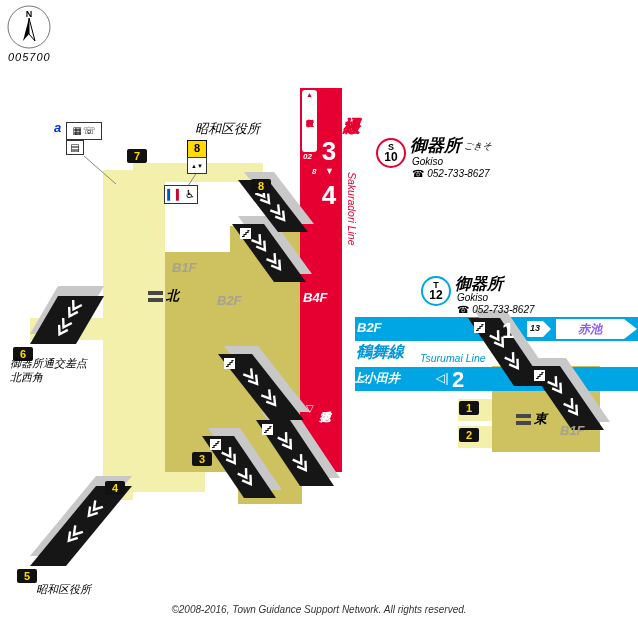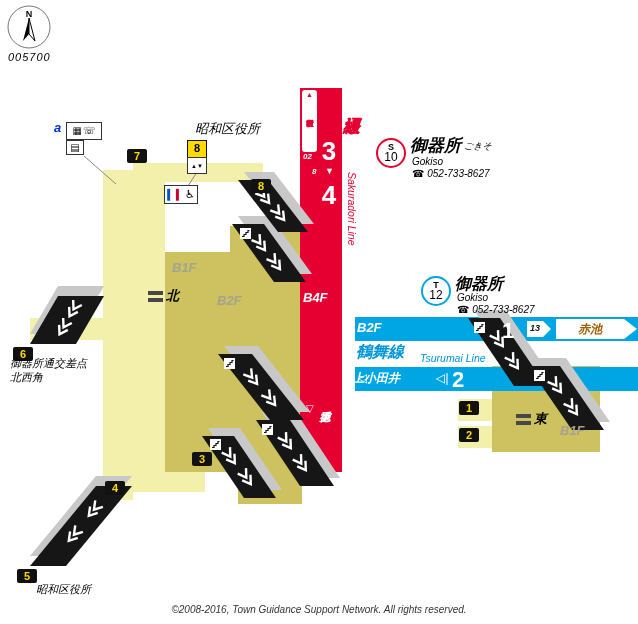--- a/index.html
+++ b/index.html
@@ -7,21 +7,21 @@
          font-family:"Liberation Sans","DejaVu Sans",sans-serif;color:#000;}
   .stage svg{position:absolute;left:0;top:0;}
   .t{position:absolute;white-space:nowrap;line-height:1;font-style:italic;}
   .exit{position:absolute;width:20px;height:14px;background:#111;color:#ffd900;
         font-size:11px;font-weight:bold;text-align:center;line-height:14px;border-radius:2px;}
   .vert{writing-mode:vertical-rl;text-orientation:upright;}
   .vlat{writing-mode:vertical-rl;}
   .sym{position:absolute;width:26px;height:26px;border-radius:50%;background:#fff;text-align:center;}
   .sym span{display:block;}
   .sym .l{font-size:9px;font-weight:bold;line-height:9px;margin-top:3px;}
-  .sym .n{font-size:12px;font-weight:normal;line-height:11px;}
+  .sym .n{font-size:12px;font-weight:bold;line-height:11px;}
   .gate{position:absolute;width:15px;display:flex;flex-direction:column;gap:3px;}
   .gate .bar{height:4px;background:#474747;}
   .fbox{position:absolute;background:#fff;border:1px solid #333;display:flex;
         align-items:center;justify-content:center;gap:1px;font-size:10px;line-height:1;}
   .plat-red{position:absolute;color:#fff;font-weight:bold;font-size:26px;}
   .plat-blue{position:absolute;color:#fff;font-weight:bold;font-size:22px;}
   .wbox{position:absolute;background:#fff;border-radius:3px;text-align:center;}
 </style>
 </head>
 <body>
@@ -251,21 +251,21 @@
   <div class="t" style="left:455px;top:276px;font-size:16px;font-weight:bold;">御器所</div>
   <div class="t" style="left:457px;top:293px;font-size:10px;">Gokiso</div>
   <div class="t" style="left:457px;top:305px;font-size:10px;">
     <span>☎</span>
     <span>052-733-8627</span>
   </div>
 
   <div class="t" style="left:357px;top:321px;font-size:13px;font-weight:bold;color:#fff;">B2F</div>
   <div class="plat-blue" style="left:502px;top:318px;">1</div>
   <div class="t" style="left:530px;top:324px;font-size:9px;font-weight:bold;color:#111;">13</div>
-  <div class="t" style="left:578px;top:323px;font-size:12px;font-weight:bold;color:#a16207;">赤池</div>
+  <div class="t" style="left:578px;top:323px;font-size:12px;font-weight:bold;color:#8b5cf6;">赤池</div>
 
   <div class="t" style="left:356px;top:344px;font-size:16px;font-weight:bold;color:#0096d8;">鶴舞線</div>
   <div class="t" style="left:420px;top:353px;font-size:10.5px;color:#0096d8;">Tsurumai Line</div>
 
   <div class="t" style="left:358px;top:372px;font-size:12px;color:#fff;">◁</div>
   <div class="t" style="left:352px;top:372px;font-size:12px;font-weight:bold;color:#fff;">上小田井</div>
   <div class="t" style="left:436px;top:372px;font-size:12px;color:#fff;">◁|</div>
   <div class="plat-blue" style="left:452px;top:367px;">2</div>
 
   <div class="t" style="left:0;right:0;top:605px;width:638px;text-align:center;font-size:10px;color:#333;">©2008-2016, Town Guidance Support Network. All rights reserved.</div>

